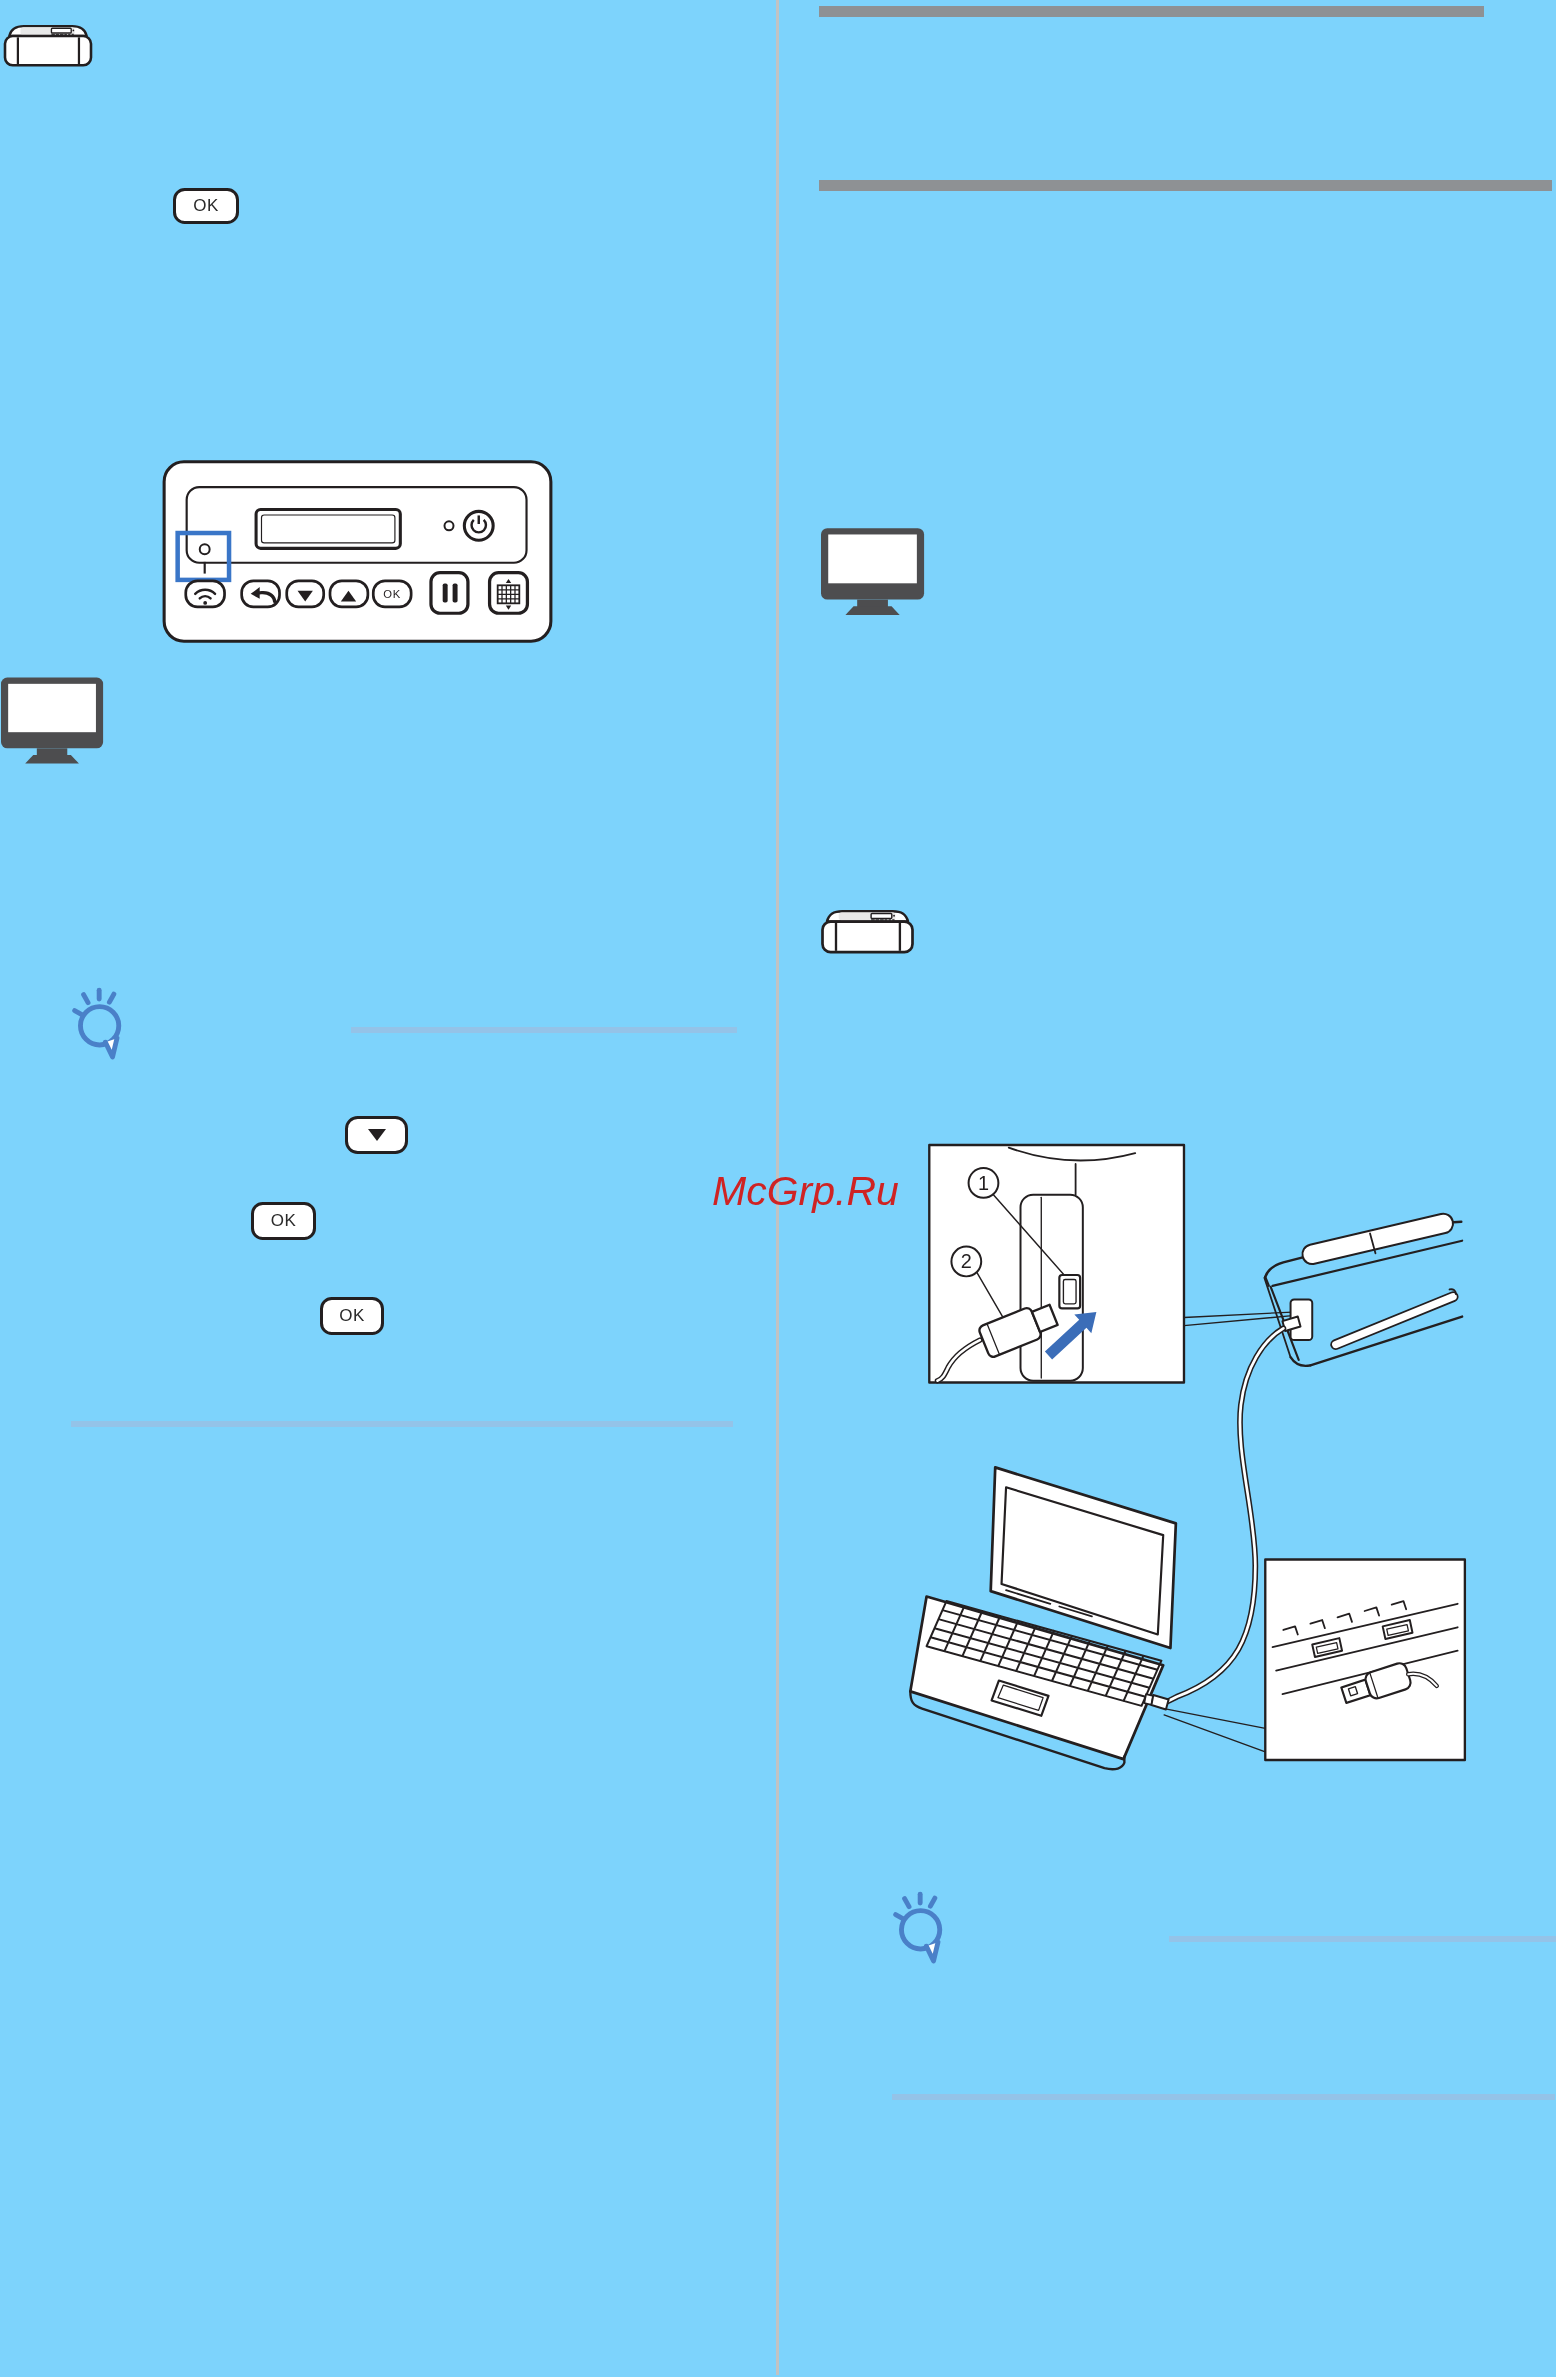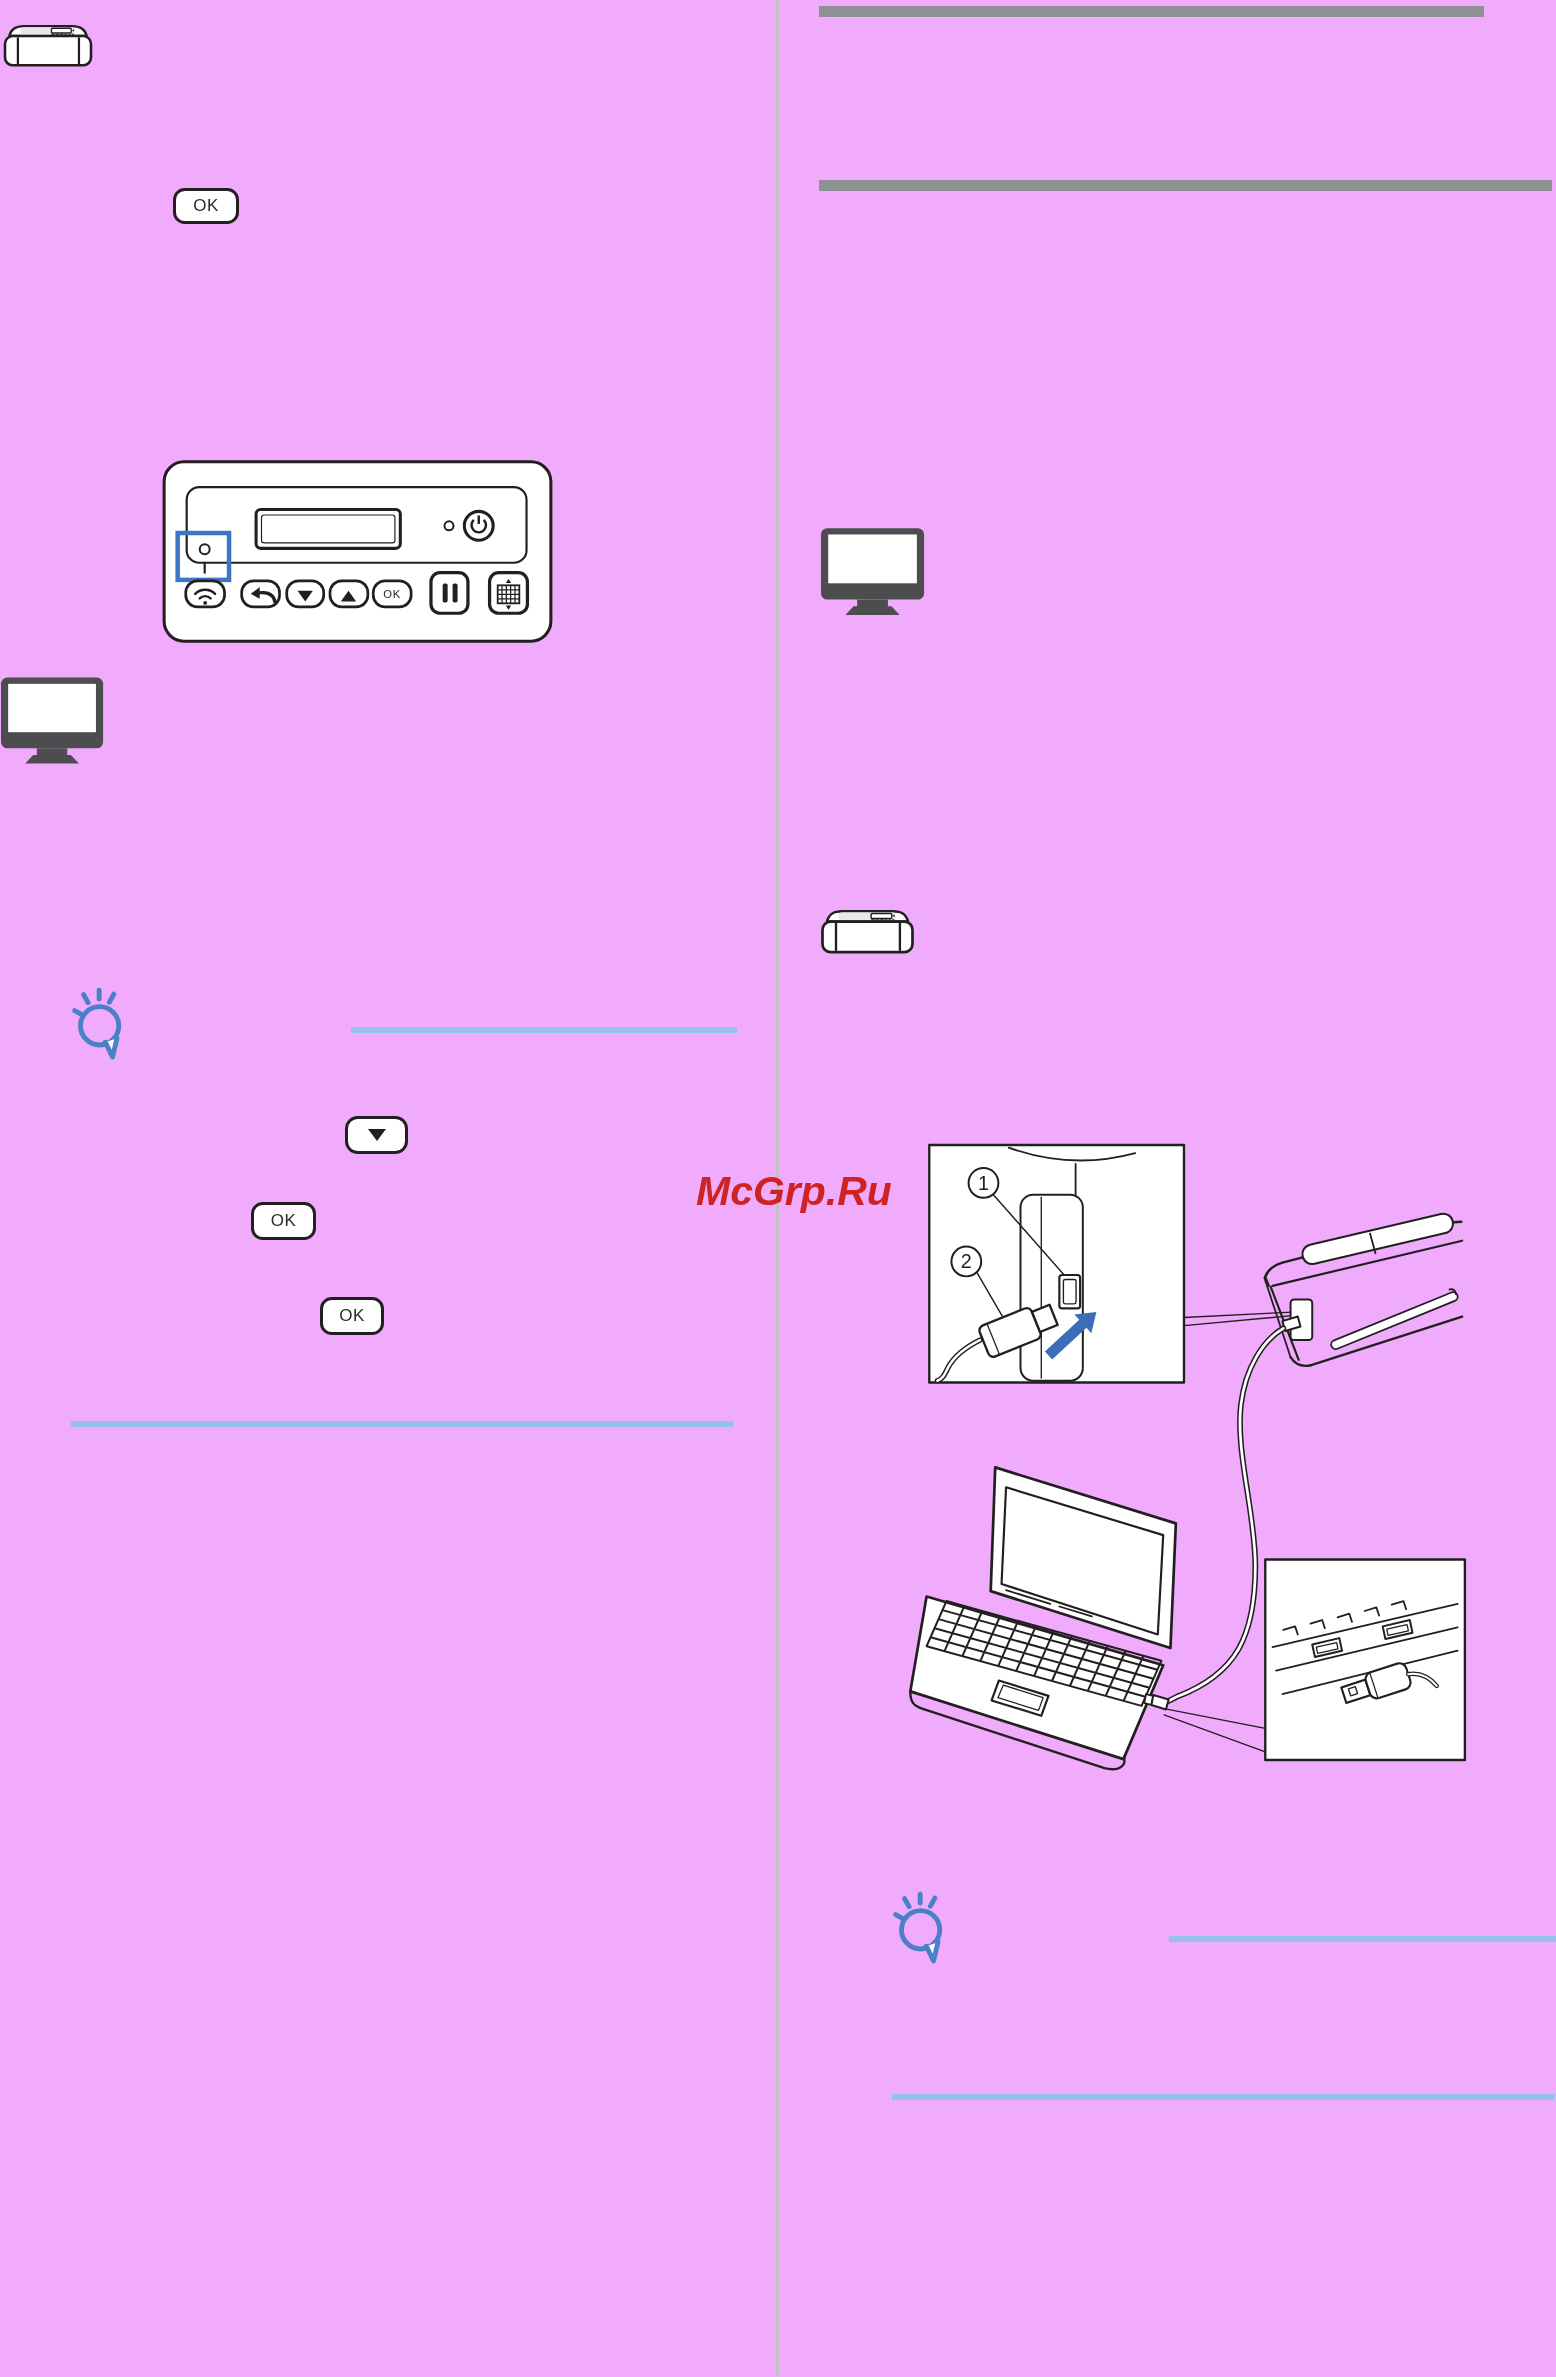--- a/index.html
+++ b/index.html
@@ -1,29 +1,29 @@
 <!DOCTYPE html>
 <html style="font-size:14.5px"><head>
 <meta charset="utf-8">
 <style>
   html,body{margin:0;padding:0;background:#fff;}
-  .page{position:relative;width:1557px;height:2377px;background:#f0abfc;overflow:hidden;
+  .page{position:relative;width:1557px;height:2377px;background:#7dd3fc;overflow:hidden;
         font-family:"Liberation Sans", sans-serif;color:#231f20;}
   .abs{position:absolute;}
   .divider{width:2.7px;background:#c2c2c2;}
   .grayBar{background:#8e9194;}
   .blueRule{background:#94c3e8;}
   .okBtn{box-sizing:border-box;border:3.1px solid #231f20;border-radius:11.7px;background:#fff;
          display:flex;align-items:center;justify-content:center;
          font-size:17px;letter-spacing:0.5px;color:#2b2b2b;}
   .glyphBtn{box-sizing:border-box;border:3.1px solid #231f20;border-radius:12.7px;background:#fff;
             display:flex;align-items:center;justify-content:center;}
   .triDown{width:0;height:0;border-left:9px solid transparent;border-right:9px solid transparent;
            border-top:12.7px solid #231f20;}
-  .watermark{font-size:41px;font-style:italic;font-weight:700;color:#cf2323;white-space:nowrap;}
+  .watermark{font-size:41px;font-style:italic;font-weight:400;color:#cf2323;white-space:nowrap;margin-left:16px;}
   svg{display:block;}
 </style>
 </head>
 <body>
 
 <div class="page">
 
   <div class="abs divider" style="left:776px;top:0;height:2375px;"></div>
 
   <svg class="abs" style="left:2.7px;top:24.4px;" width="90" height="43" viewBox="0 0 104 50">

